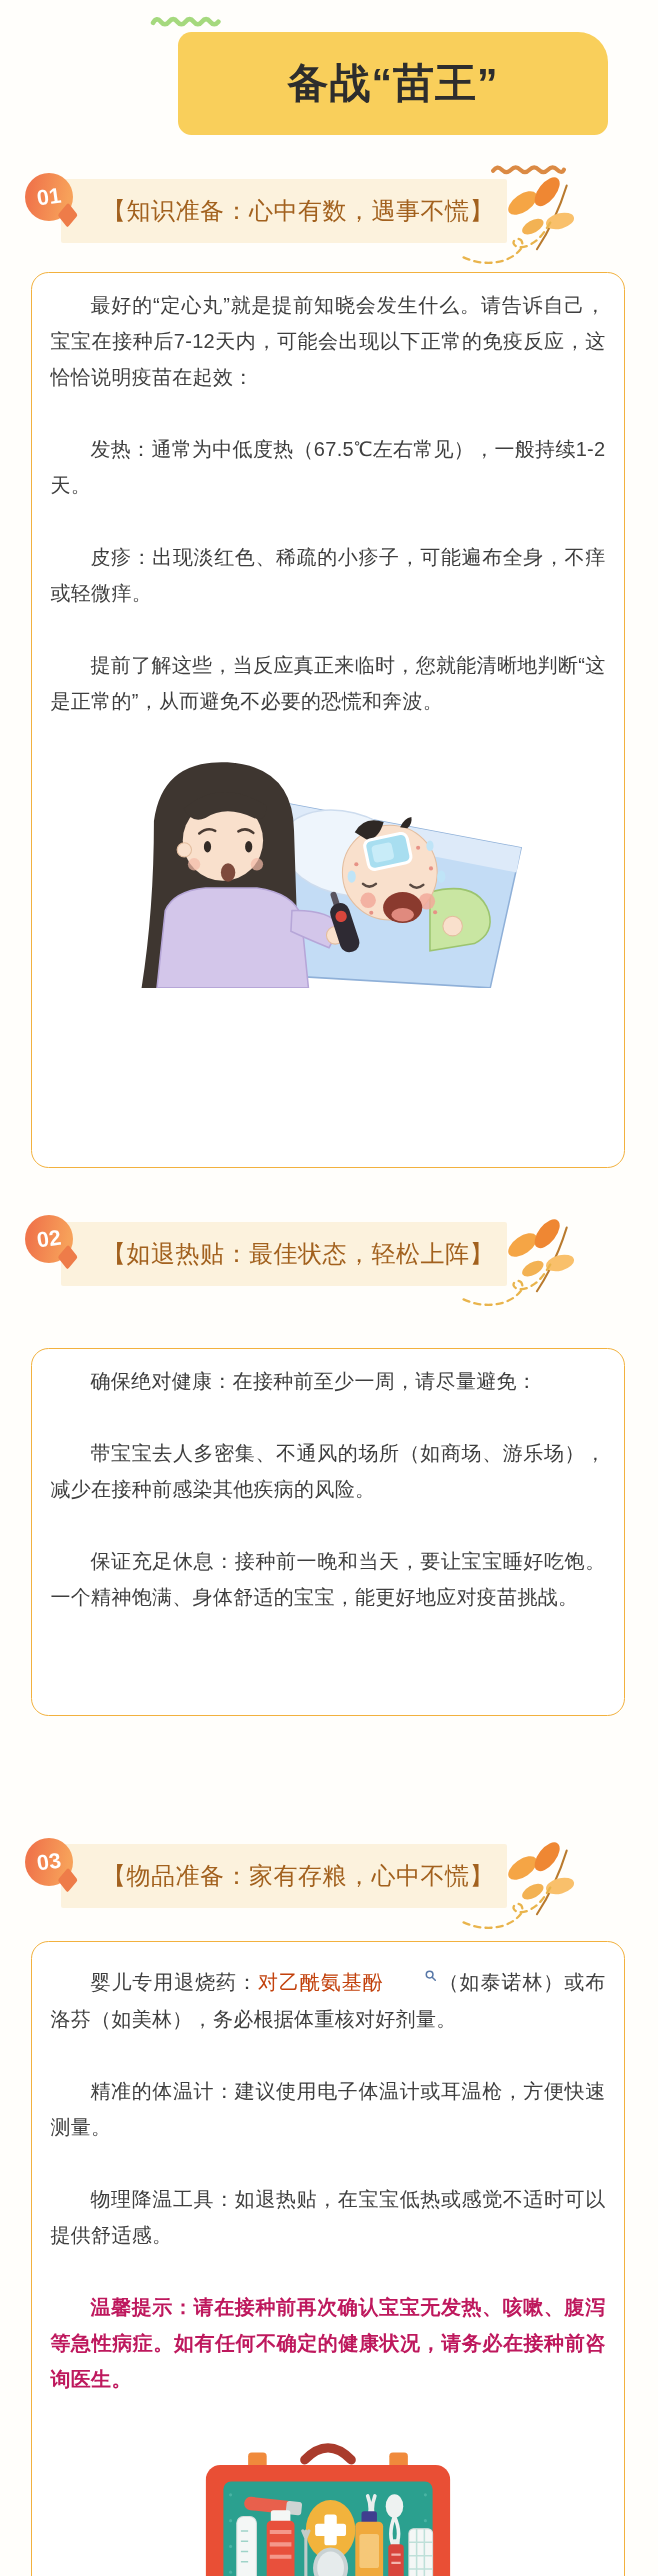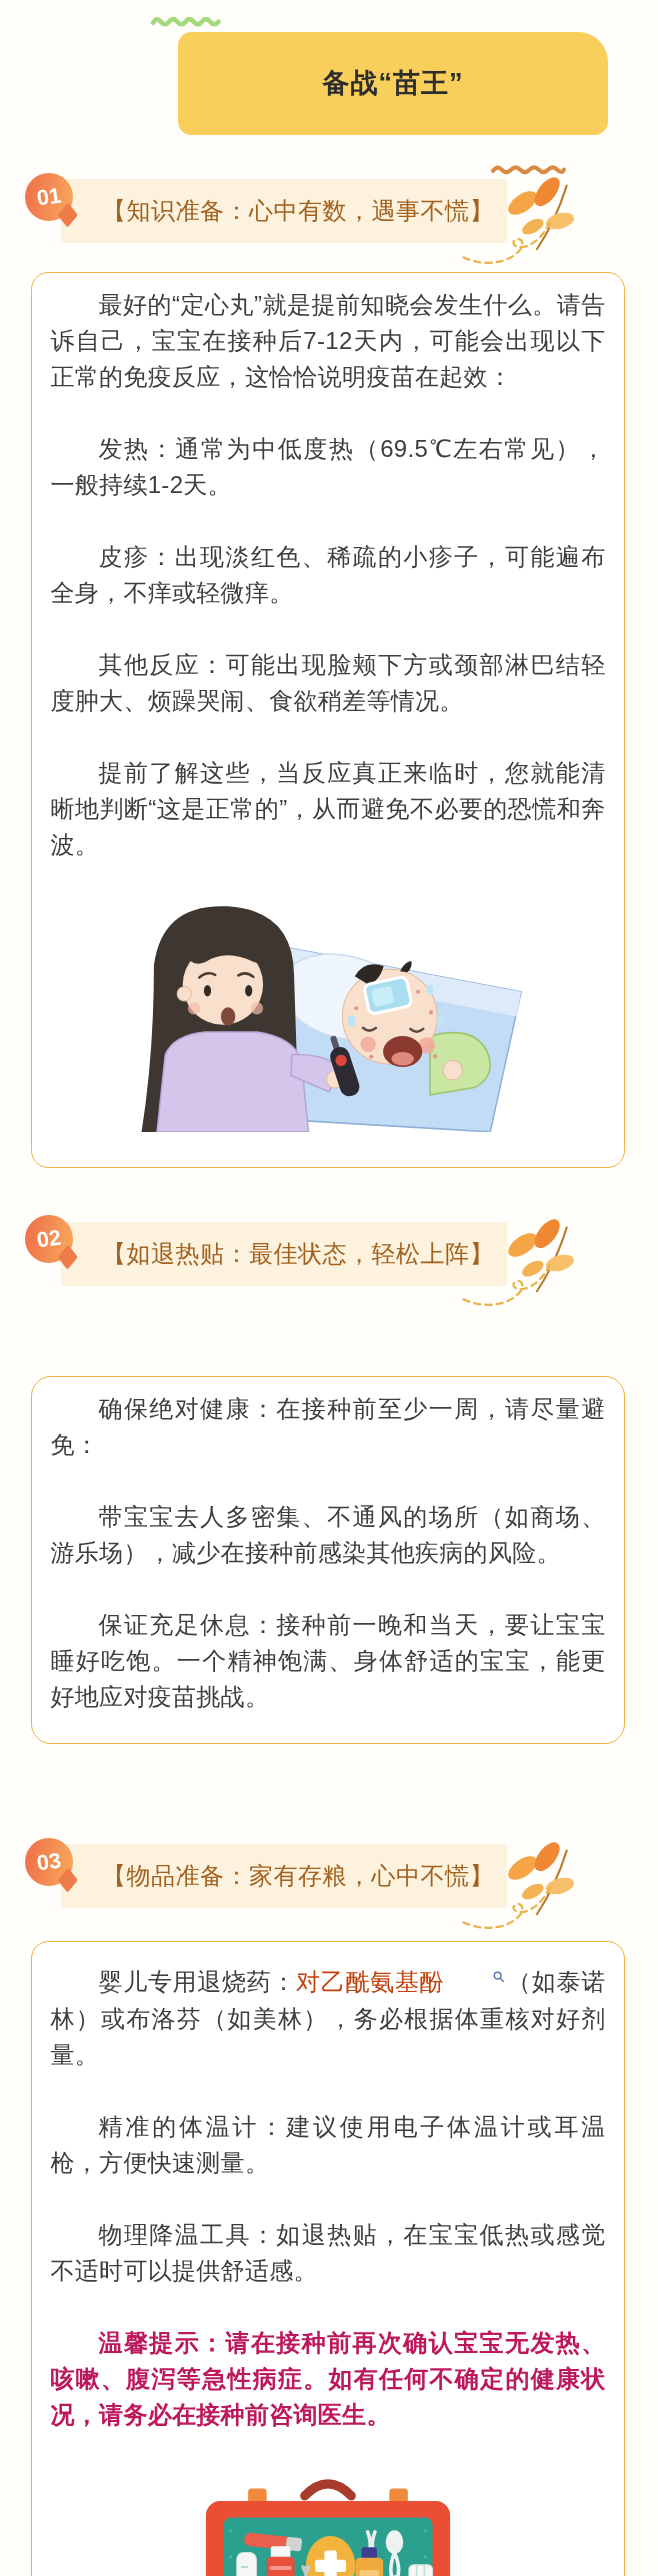--- a/index.html
+++ b/index.html
@@ -3,49 +3,49 @@
 <meta charset="utf-8">
 <style>
   html,body{margin:0;padding:0;}
   body{font-family:"Liberation Sans",sans-serif;background:#ffffff;}
   .page{position:relative;width:659px;height:2847px;background:#fffefb;overflow:hidden;margin:0 auto;}
 
   
   .header-box{position:absolute;left:178px;top:32px;width:430px;height:103px;background:#f9cf5b;
     border-radius:13.4px 30px 13.4px 13.4px;display:flex;flex-direction:column;justify-content:center;
     align-items:center;gap:5.2px;}
-  .header-box .t1,.header-box .t2{font-size:27px;font-weight:700;color:#2d2d2d;letter-spacing:1px;line-height:1.1;}
+  .header-box .t1,.header-box .t2{font-size:41px;font-weight:700;color:#2d2d2d;letter-spacing:1px;line-height:1.1;}
   .wave{position:absolute;}
   .wave.green{left:150px;top:14.4px;}
   .wave.orange{left:490px;top:162px;}
 
   
   .banner{position:absolute;left:61px;width:446px;height:64px;background:#fcf2dd;border-radius:2.1px;z-index:1;}
   .banner .title{display:block;line-height:64px;padding-left:41px;font-size:24px;font-weight:400;
     color:#a2611e;letter-spacing:0.5px;white-space:nowrap;}
   .badge{position:absolute;left:25px;width:48px;height:48px;border-radius:50%;
     background:linear-gradient(100deg,#f0764b 15%,#f7a15a 85%);z-index:2;
     display:flex;align-items:center;justify-content:center;}
   .badge:after{content:"";position:absolute;right:-2.1px;bottom:-1px;width:15.5px;height:15.5px;
     background:#ee7c49;transform:rotate(52deg) skew(12deg);border-radius:2.1px;z-index:-1;}
   .badge .num{font-size:21.6px;font-weight:700;color:#ffffff;transform:rotate(-8deg);}
   .leaf-decor{position:absolute;z-index:3;}
 
   
   .card{position:absolute;left:31px;width:594px;border:1.5px solid #f2b13e;border-radius:17.5px;
     background:#ffffff;box-sizing:border-box;padding:14.4px 18.5px 0 18.5px;overflow:hidden;}
-  .card p{margin:0 0 36px 0;font-size:24px;line-height:36px;color:#3e3e3e;
+  .card p{margin:0 0 36px 0;font-size:20px;line-height:36px;color:#3e3e3e;
     text-indent:2em;text-align:justify;letter-spacing:0.3px;}
   .card p.tip{font-weight:700;color:#be185d;}
   .med-term{color:#c2410c;}
   .search-sup{display:inline-block;vertical-align:8.2px;margin:0 2.1px 0 1px;}
   .figure{display:block;margin:18.5px auto 0 auto;}
 
   .c1{top:272px;height:896px;}
-  .c2{top:1376px;height:368px;border-radius:20px;}
+  .c2{top:1348px;height:368px;}
   .c3{top:1941px;height:852px;}
   .b1{top:179px;} .b2{top:1222px;} .b3{top:1844px;}
   .g1{top:173px;} .g2{top:1215px;} .g3{top:1838px;}
   .l1{top:171px;} .l2{top:1213px;} .l3{top:1836px;}
 </style>
 </head>
 <body>
 
 <div class="page">
 
@@ -71,23 +71,22 @@
     <path d="M148,152 Q185,96 206,28" fill="none" stroke="#b97a2e" stroke-width="4" stroke-linecap="round"></path>
     <ellipse cx="120" cy="62" rx="32" ry="17" fill="#f5a545" transform="rotate(-35 120 62)"></ellipse>
     <ellipse cx="168" cy="40" rx="33" ry="17" fill="#ef8733" transform="rotate(-52 168 40)"></ellipse>
     <ellipse cx="193" cy="97" rx="28" ry="15" fill="#f9c06b" transform="rotate(-15 193 97)"></ellipse>
     <ellipse cx="140" cy="108" rx="23" ry="12" fill="#f3b253" transform="rotate(-30 140 108)"></ellipse>
     <path d="M5,168 C50,188 96,178 116,152 C126,138 113,126 104,135 C97,144 113,154 133,144 C153,134 162,120 174,100" fill="none" stroke="#e9b44c" stroke-width="4.5" stroke-dasharray="12 10" stroke-linecap="round"></path>
   </svg>
 
   <div class="card c1">
     <p>最好的“定心丸”就是提前知晓会发生什么。请告诉自己，宝宝在接种后7-12天内，可能会出现以下正常的免疫反应，这恰恰说明疫苗在起效：</p>
-    <p>发热：通常为中低度热（69.5℃左右常见），一般持续1-2天。</p>
+    <p>发热：通常为中低度热（67.5℃左右常见），一般持续1-2天。</p>
     <p>皮疹：出现淡红色、稀疏的小疹子，可能遍布全身，不痒或轻微痒。</p>
-    <p>其他反应：可能出现脸颊下方或颈部淋巴结轻度肿大、烦躁哭闹、食欲稍差等情况。</p>
     <p>提前了解这些，当反应真正来临时，您就能清晰地判断“这是正常的”，从而避免不必要的恐慌和奔波。</p>
 
     <svg class="figure" width="412" height="233" viewBox="0 0 800 452">
 
       <polygon points="310,92 775,180 715,452 175,420" fill="#c3dcf5" stroke="#8fb0d8" stroke-width="3"></polygon>
       <polygon points="310,92 775,180 766,228 296,136" fill="#ddeaf9"></polygon>
       <path d="M310,92 L175,420" stroke="#9cb8d9" stroke-width="3" fill="none"></path>
 
       <ellipse cx="432" cy="190" rx="125" ry="80" fill="#eef5fc" stroke="#cddcee" stroke-width="3" transform="rotate(14 432 190)"></ellipse>
 

